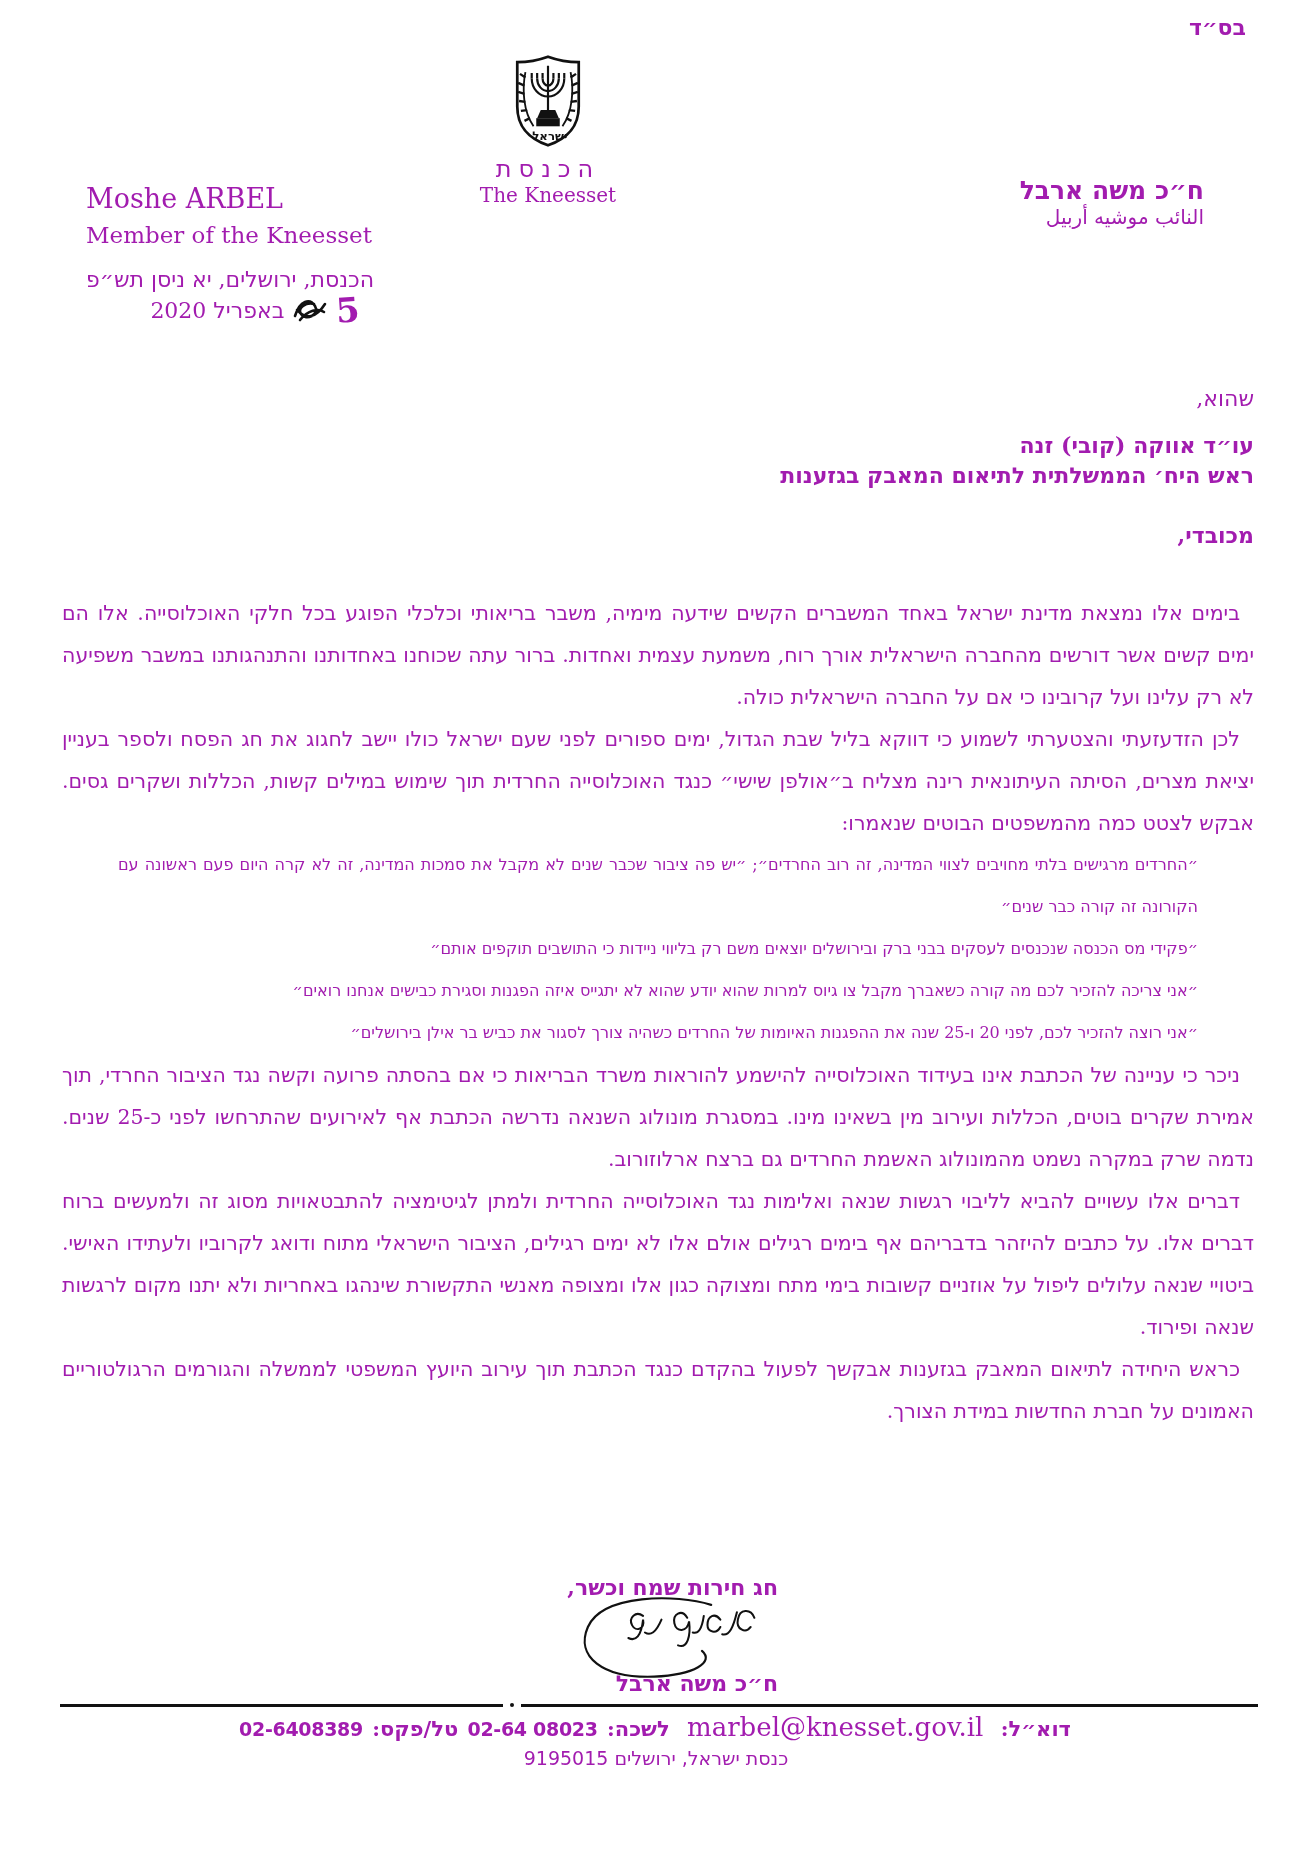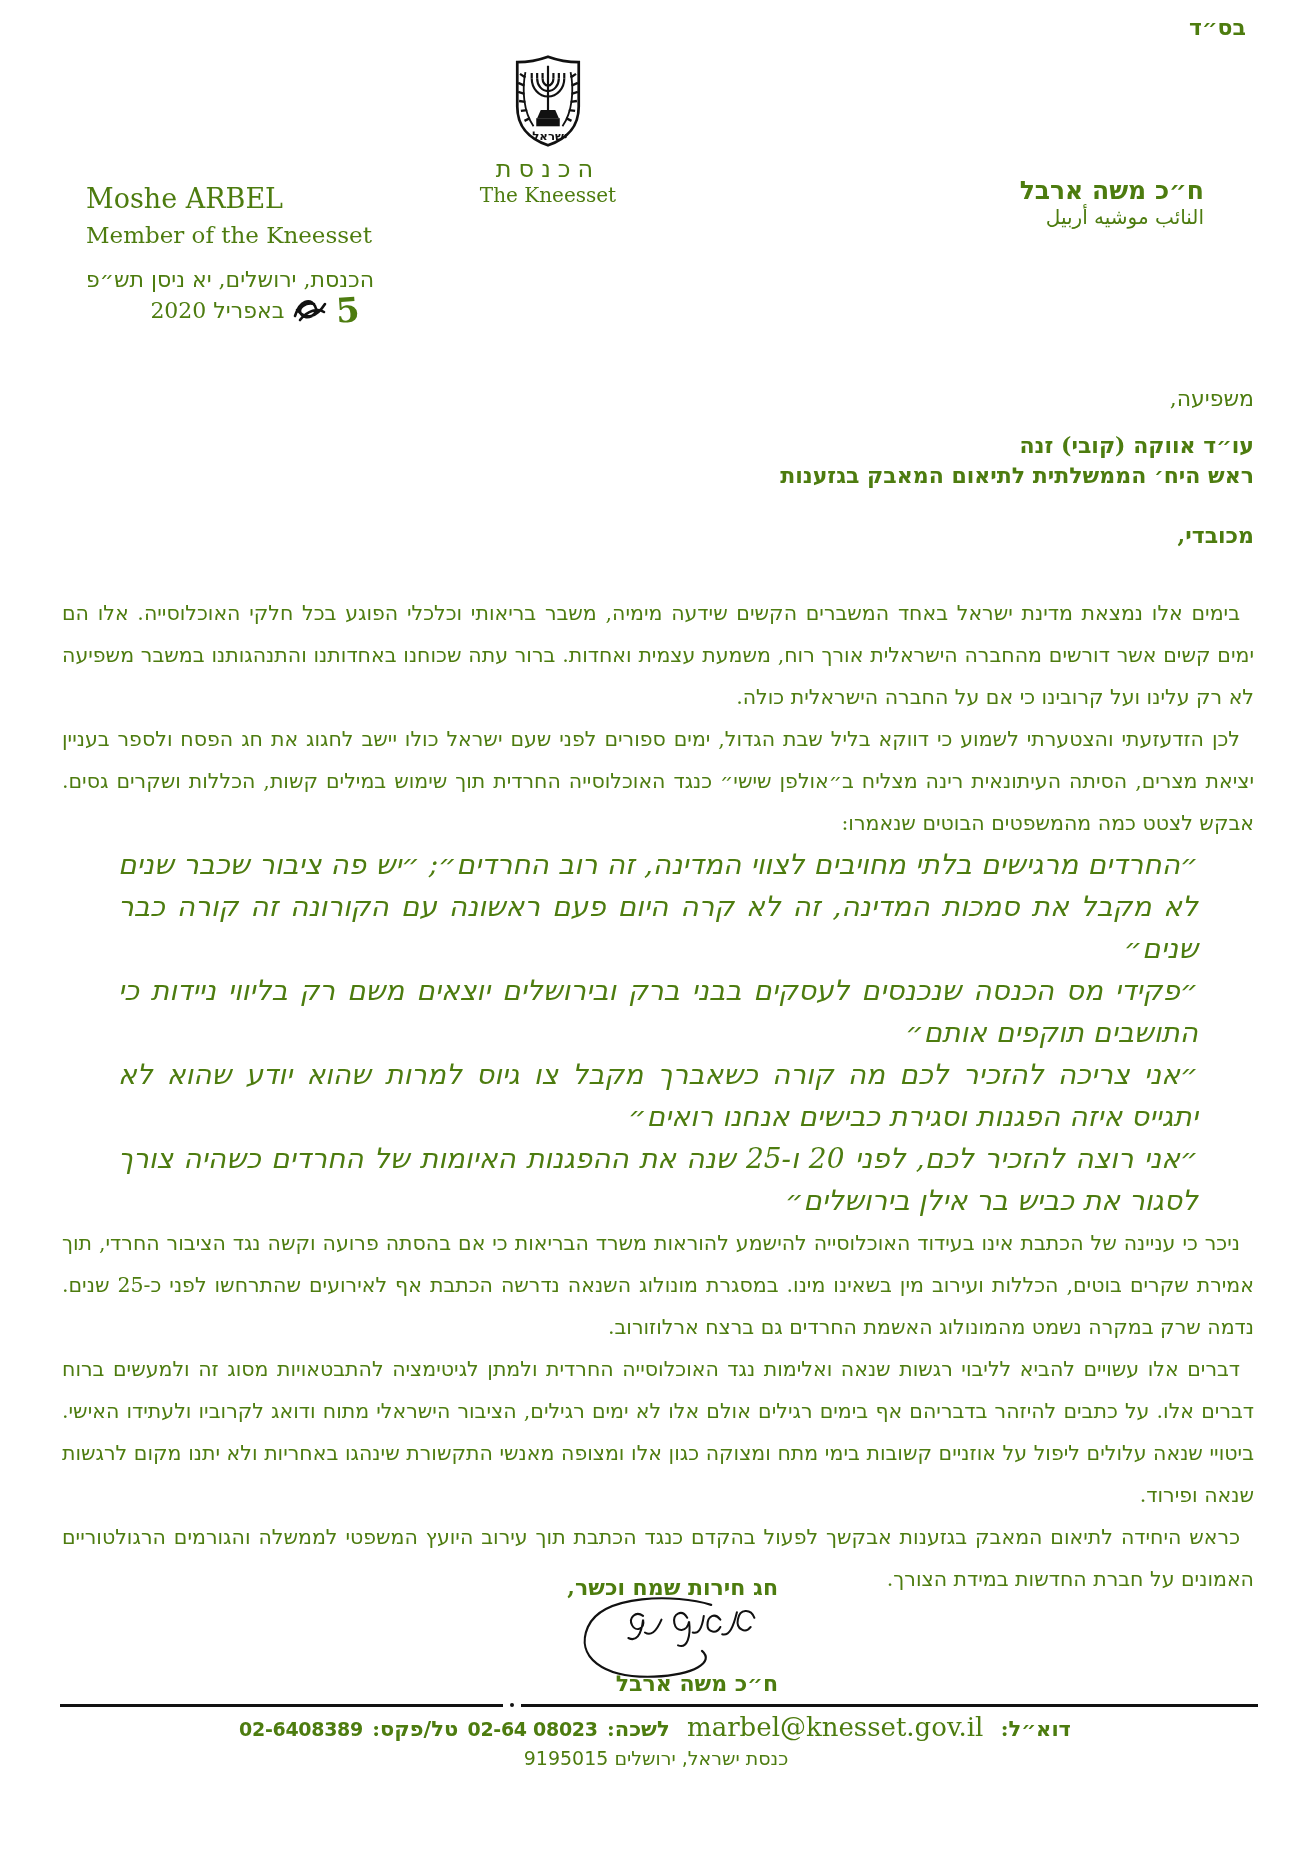--- a/index.html
+++ b/index.html
@@ -1,16 +1,16 @@
 <!DOCTYPE html>
 <html lang="he"><head>
 <meta charset="utf-8">
 <style>
   html,body{margin:0;padding:0;background:#fff;}
-  .page{position:relative;width:1312px;height:1862px;background:#fff;color:#4d7c0f;
+  .page{position:relative;width:1312px;height:1862px;background:#fff;color:#a21caf;
         font-family:"DejaVu Serif","DejaVu Sans","Liberation Serif",serif;overflow:hidden;margin:0 auto;}
   .besed{position:absolute;top:14px;right:66px;font-weight:bold;font-size:22px;}
   
   .emblem-block{position:absolute;top:54px;left:468px;width:160px;text-align:center;}
   .emblem-caption-he{font-size:24px;letter-spacing:7px;margin-top:3px;font-weight:500;}
   .emblem-caption-en{font-size:20px;margin-top:0;}
   .hdr-left{position:absolute;top:180px;left:86px;font-size:27px;line-height:37px;}
   .hdr-right{position:absolute;top:176px;right:108px;text-align:right;}
   .hdr-right .he{font-weight:bold;font-size:25px;}
   .hdr-right .ar{font-family:"DejaVu Sans",sans-serif;font-size:20px;margin-top:0;}
@@ -27,21 +27,21 @@
   .addressee .bold{font-weight:bold;}
   .greeting{position:absolute;top:522px;right:58px;font-size:22px;font-weight:bold;direction:rtl;}
   
   .subject{position:absolute;top:556px;right:58px;left:62px;direction:rtl;
            font-size:22px;font-weight:bold;padding-right:56px;}
   .subject .subject-text{text-decoration:underline;text-underline-offset:5px;}
   
   .letter-body{position:absolute;top:592px;right:58px;left:62px;direction:rtl;
                font-size:20.5px;line-height:42px;text-align:justify;}
   .letter-body p{margin:0;text-indent:14px;}
-  .letter-body p.quote{margin:0 56px;font-style:italic;text-indent:0;font-size:28px;}
+  .letter-body p.quote{margin:0 56px;text-indent:0;font-size:16px;}
   
   .closing{position:absolute;top:1574px;left:528px;width:250px;direction:rtl;text-align:right;
            font-size:22px;font-weight:bold;}
   .closing .sig{margin:-8px 4px -14px 0;display:block;}
   .closing .signer{margin-top:-6px;}
   
   .hr-line{position:absolute;top:1703px;left:60px;right:54px;display:flex;align-items:center;gap:7px;}
   .hr-line .seg{height:3px;background:#111;}
   .hr-line .seg1{width:37%;}
   .hr-line .dot{width:4px;height:4px;border-radius:50%;background:#111;}
@@ -90,21 +90,21 @@
   <div class="date-block">
     <div>הכנסת, ירושלים, יא ניסן תש״פ</div>
     <div>
       <span class="hand5">5</span><svg class="scribble" width="36" height="28" viewBox="0 0 36 28">
         <path d="M3,20 C8,4 18,2 23,10 C28,18 14,26 9,18 C5,12 14,6 22,8 M5,14 C14,24 24,22 33,8 M8,24 C16,14 26,12 32,16" fill="none" stroke="#111" stroke-width="2.6" stroke-linecap="round"></path>
       </svg><span>באפריל 2020</span>
     </div>
   </div>
 
   <div class="addressee">
-    <div class="salutation">משפיעה,</div>
+    <div class="salutation">שהוא,</div>
     <div class="bold">עו״ד אווקה (קובי) זנה</div>
     <div class="bold">ראש היח׳ הממשלתית לתיאום המאבק בגזענות</div>
   </div>
 
   <div class="greeting">מכובדי,</div>
 
 
   <div class="letter-body">
     <p>בימים אלו נמצאת מדינת ישראל באחד המשברים הקשים שידעה מימיה, משבר בריאותי וכלכלי הפוגע בכל חלקי האוכלוסייה. אלו הם ימים קשים אשר דורשים מהחברה הישראלית אורך רוח, משמעת עצמית ואחדות. ברור עתה שכוחנו באחדותנו והתנהגותנו במשבר משפיעה לא רק עלינו ועל קרובינו כי אם על החברה הישראלית כולה.</p>
     <p>לכן הזדעזעתי והצטערתי לשמוע כי דווקא בליל שבת הגדול, ימים ספורים לפני שעם ישראל כולו יישב לחגוג את חג הפסח ולספר בעניין יציאת מצרים, הסיתה העיתונאית רינה מצליח ב״אולפן שישי״ כנגד האוכלוסייה החרדית תוך שימוש במילים קשות, הכללות ושקרים גסים. אבקש לצטט כמה מהמשפטים הבוטים שנאמרו:</p>

